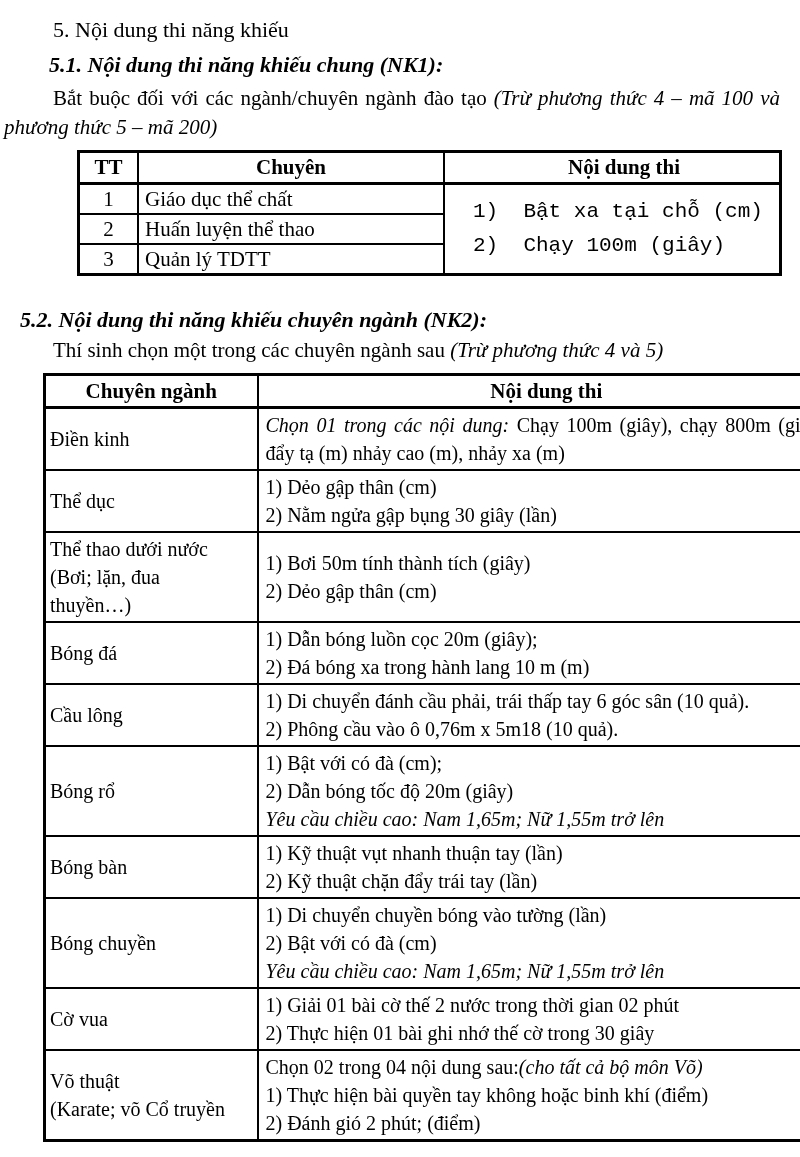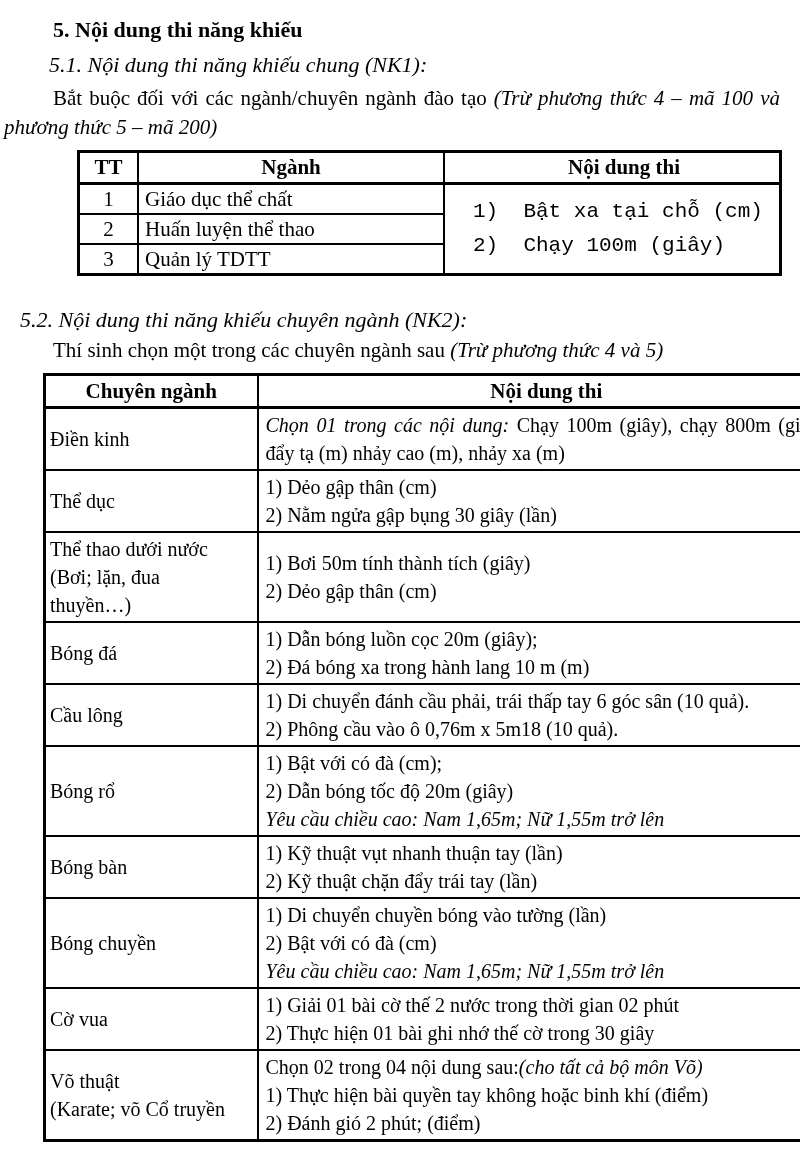--- a/index.html
+++ b/index.html
@@ -1,22 +1,22 @@
 <!DOCTYPE html>
 <html><head>
 <meta charset="utf-8">
 <style>
   html,body{margin:0;padding:0;background:#ffffff;}
   .page{
     width:800px;height:1157px;box-sizing:border-box;position:relative;
     background:#ffffff;color:#000000;overflow:hidden;
     font-family:"Liberation Serif","DejaVu Serif",serif;
   }
-  .h-main{font-size:22px;font-weight:bold;line-height:28px;margin:16px 5px 0 53px;}
-  .h-sub{font-size:22px;font-weight:normal;font-style:italic;line-height:28px;margin:7px 0 0 49px;}
+  .h-main{font-size:22px;font-weight:normal;line-height:28px;margin:16px 5px 0 53px;}
+  .h-sub{font-size:22px;font-weight:bold;font-style:italic;line-height:28px;margin:7px 0 0 49px;}
   .intro{font-size:21px;line-height:29px;margin:5px 20px 0 4px;text-indent:49px;text-align:justify;}
   .italic{font-style:italic;}
 
   table{border-collapse:collapse;border:3px solid #000;}
   th,td{border:2px solid #000;margin-top:20px;}
   thead th{border-bottom:3px solid #000;font-weight:bold;text-align:center;}
 
   
   .t1{margin:8px 0 0 77px;}
   .t1 th{font-size:21px;padding:1px 4px;line-height:27px;}
@@ -47,21 +47,21 @@
   <div class="h-main">5. Nội dung thi năng khiếu</div>
 
   <div class="h-sub">5.1. Nội dung thi năng khiếu chung (NK1):</div>
 
   <p class="intro"><span>Bắt buộc đối với các ngành/chuyên ngành đào tạo </span><span class="italic">(Trừ phương thức 4 – mã 100 và phương thức 5 – mã 200)</span></p>
 
   <table class="t1">
     <thead>
       <tr>
         <th class="tt-cell">TT</th>
-        <th class="nganh-cell">Ngành</th>
+        <th class="nganh-cell">Chuyên</th>
         <th class="merged-cell">Nội dung thi</th>
       </tr>
     </thead>
     <tbody>
         <tr>
           <td class="tt-cell">1</td>
           <td class="nganh-cell">Giáo dục thể chất</td>
           <td class="merged-cell" rowspan="3">
             <div class="mline">1)&nbsp; Bật xa tại chỗ (cm)</div>
             <div class="mline">2)&nbsp; Chạy 100m (giây)</div>

